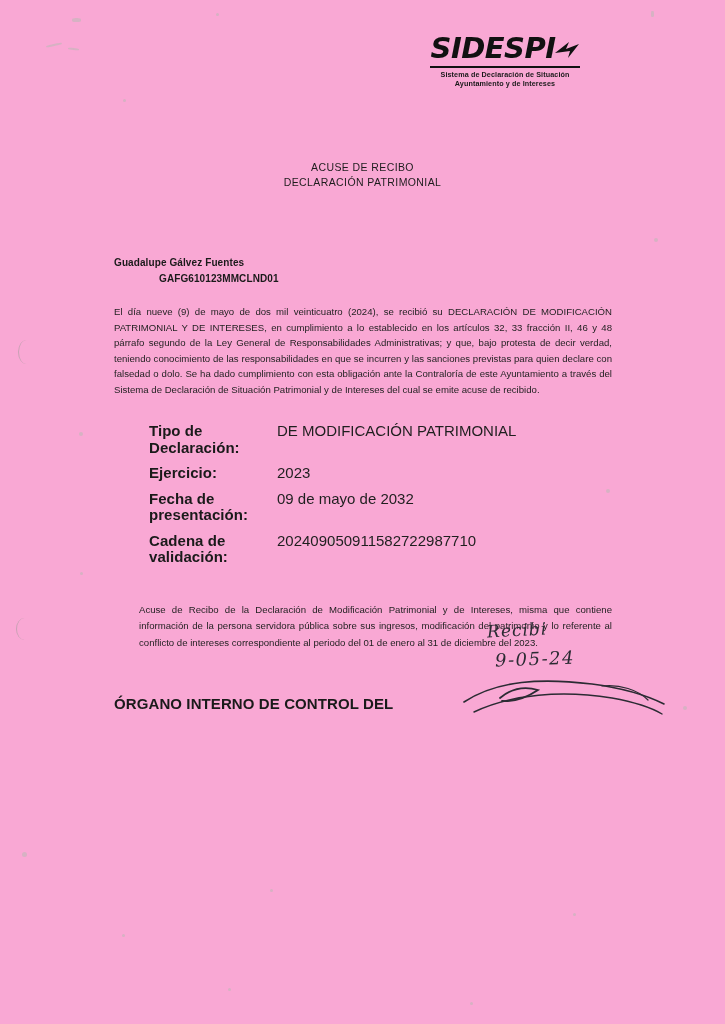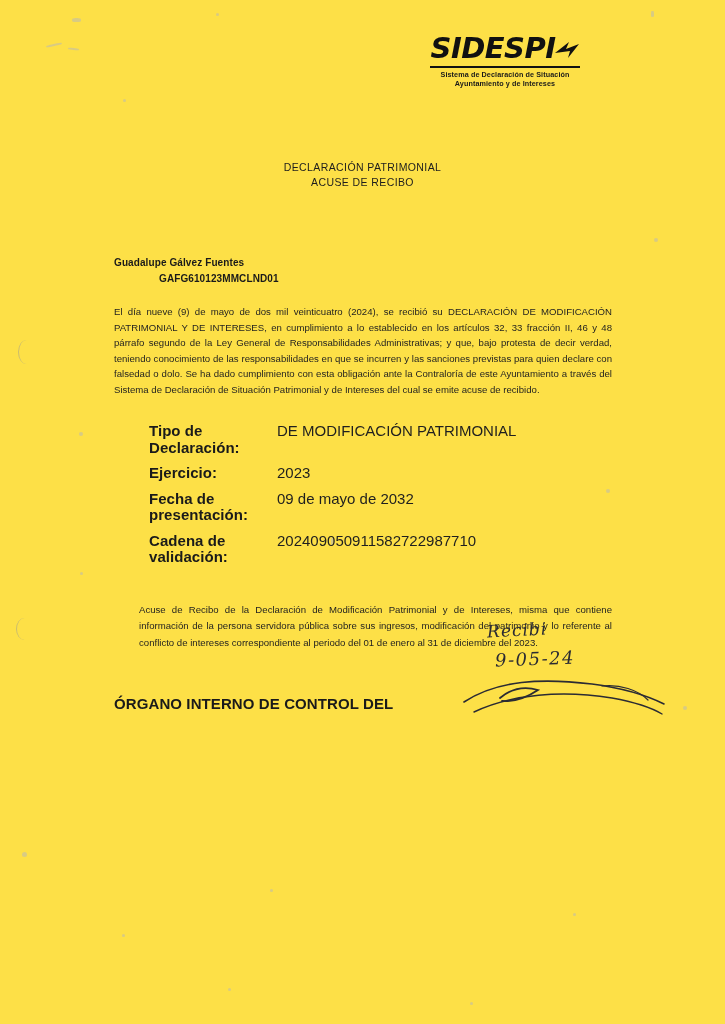--- a/index.html
+++ b/index.html
@@ -13,21 +13,21 @@
     position: relative;
     font-family: "Liberation Sans", sans-serif;
     color: #1a1a1a;
     overflow: hidden;
   }
 
   
   .page {
     position: absolute;
     inset: 0;
-    background: #fde047;
+    background: #f9a8d4;
     text-decoration: underline;
   }
   .speck {
     position: absolute;
     background: #b9b9b4;
     border-radius: 50%;
     opacity: .55;
   }
   .smudge {
     position: absolute;
@@ -216,22 +216,22 @@
           <path d="M1 14 L15 3 L12 10 L25 5 L14 19 L16 12 Z" fill="#111"></path>
         </svg>
       </span>
     </div>
     <div class="logo-rule"></div>
     <div class="logo-sub">Sistema de Declaración de Situación</div>
     <div class="logo-sub">Ayuntamiento y de Intereses</div>
   </div>
 
   <div class="doc-title">
+    <div>ACUSE DE RECIBO</div>
     <div>DECLARACIÓN PATRIMONIAL</div>
-    <div>ACUSE DE RECIBO</div>
   </div>
 
   <div class="body-wrap">
 
     <div class="person-name">Guadalupe Gálvez Fuentes</div>
     <div class="person-rfc">GAFG610123MMCLND01</div>
 
     <div class="para">El día nueve (9) de mayo de dos mil veinticuatro (2024), se recibió su DECLARACIÓN DE MODIFICACIÓN PATRIMONIAL Y DE INTERESES, en cumplimiento a lo establecido en los artículos 32, 33 fracción II, 46 y 48 párrafo segundo de la Ley General de Responsabilidades Administrativas; y que, bajo protesta de decir verdad, teniendo conocimiento de las responsabilidades en que se incurren y las sanciones previstas para quien declare con falsedad o dolo. Se ha dado cumplimiento con esta obligación ante la Contraloría de este Ayuntamiento a través del Sistema de Declaración de Situación Patrimonial y de Intereses del cual se emite acuse de recibido.</div>
 
     <div class="fields">

